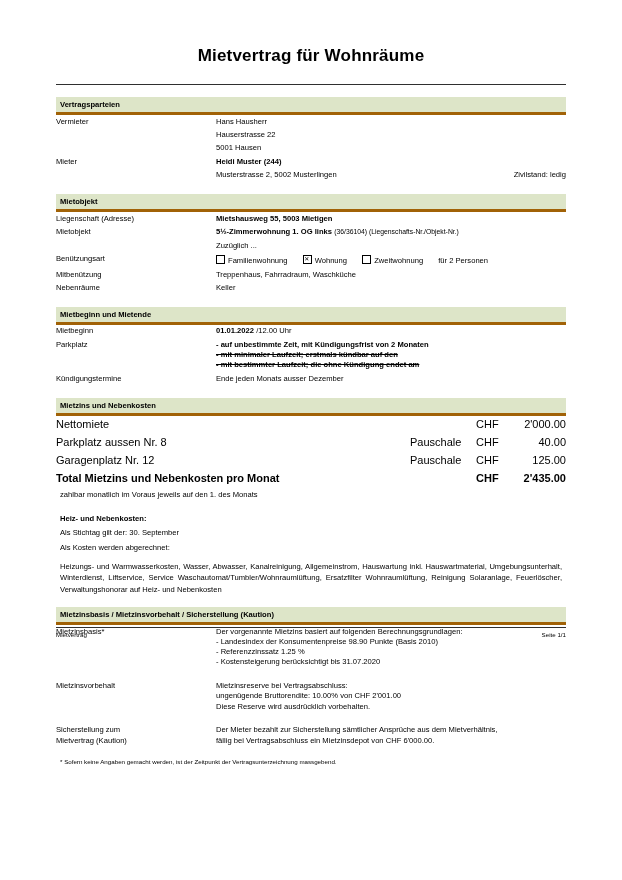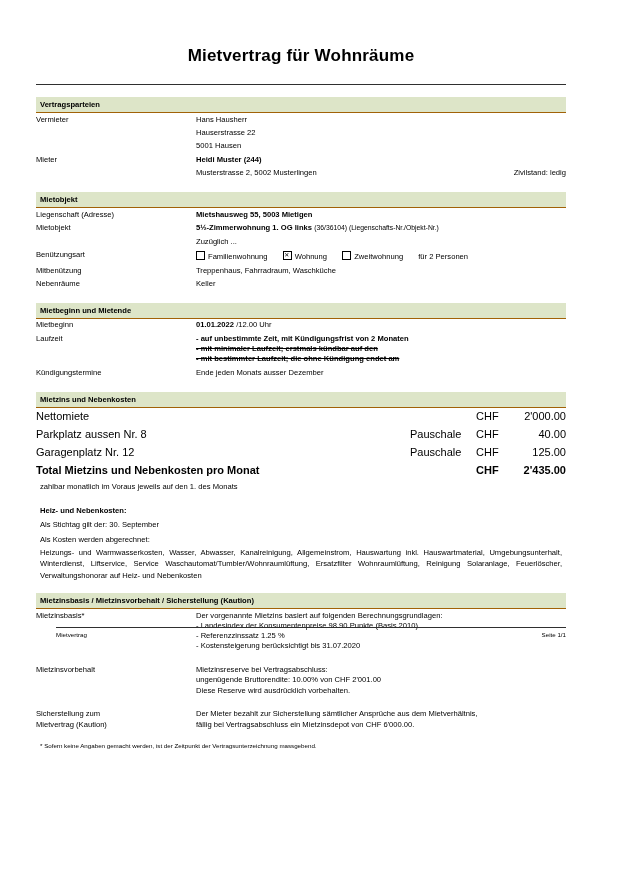--- a/index.html
+++ b/index.html
@@ -12,41 +12,41 @@
     height: 880px;
     font-family: "Liberation Sans", sans-serif;
     color: #000000;
     overflow: hidden;
   }
   .page {
     position: relative;
     width: 622px;
     height: 660px;
     box-sizing: border-box;
-    padding: 38px 56px 0 36px;
+    padding: 38px 56px 0 56px;
   }
   .doc-title {
     text-align: center;
     font-size: 17px;
     font-weight: bold;
     letter-spacing: 0.2px;
     margin: 8px 0 18px 0;
   }
   .rule {
     border: 0;
     border-top: 1px solid #2f2f2f;
     margin: 0 0 0 0;
   }
   .section-head {
     background: #dde5c8;
     font-size: 7.6px;
     font-weight: bold;
     padding: 3px 4px 3px 4px;
     margin-top: 0;
-    border-bottom: 1px solid #a16207;
+    border-bottom: 3px solid #a16207;
   }
   .sec-gap { height: 12px; }
   table.rows {
     width: 100%;
     border-collapse: collapse;
     font-size: 7.6px;
     table-layout: fixed;
   }
   table.rows td {
     padding: 1.6px 0 1.6px 0;
@@ -112,21 +112,21 @@
   .footer {
     position: absolute;
     left: 56px;
     right: 56px;
     bottom: 22px;
     font-size: 6.2px;
     border-top: 1px solid #2f2f2f;
     padding-top: 3px;
   }
   .footer .right { float: right; }
-  .mt6 { margin-top: 0; }
+  .mt6 { margin-top: 6px; }
   .mt10 { margin-top: 10px; }
   .zivil { float: right; }
 </style>
 </head>
 <body>
 
 <div class="page">
 
   <h1 class="doc-title">Mietvertrag für Wohnräume</h1>
 
@@ -205,21 +205,21 @@
   <div class="section-head">Mietbeginn und Mietende</div>
   <table class="rows">
     <tbody>
         <tr>
       <td class="lbl">Mietbeginn</td>
       <td class="val">
         <span class="b">01.01.2022</span><span> /12.00 Uhr</span>
       </td>
     </tr>
     <tr>
-      <td class="lbl">Laufzeit</td>
+      <td class="lbl">Parkplatz</td>
       <td class="val">
         <div class="b">- auf unbestimmte Zeit, mit Kündigungsfrist von 2 Monaten</div>
         <div class="b strike">- mit minimaler Laufzeit; erstmals kündbar auf den</div>
         <div class="b strike">- mit bestimmter Laufzeit; die ohne Kündigung endet am</div>
       </td>
     </tr>
     <tr>
       <td class="lbl">Kündigungstermine</td>
       <td class="val">Ende jeden Monats ausser Dezember</td>
     </tr>

